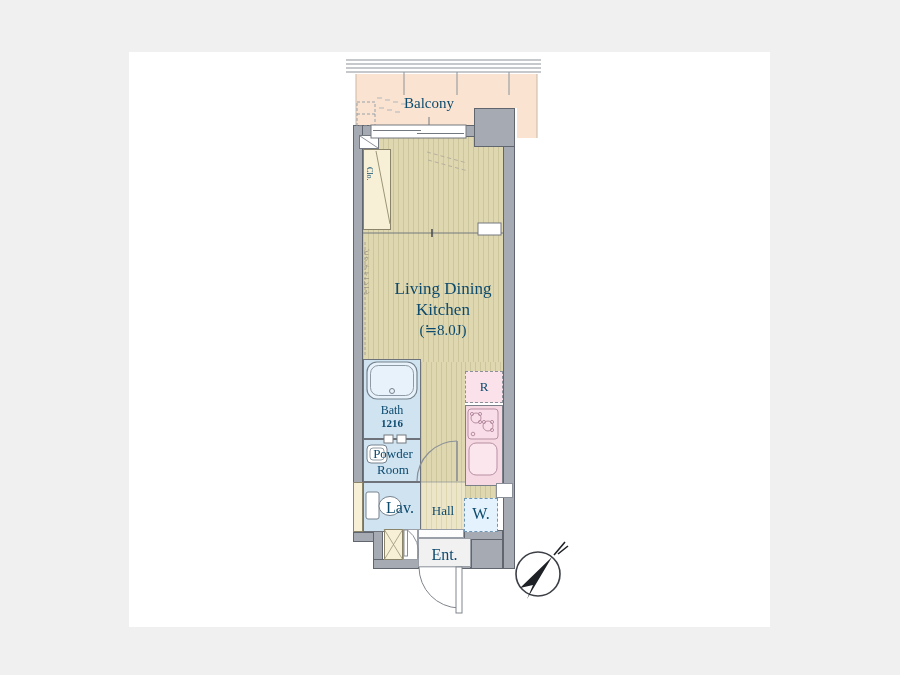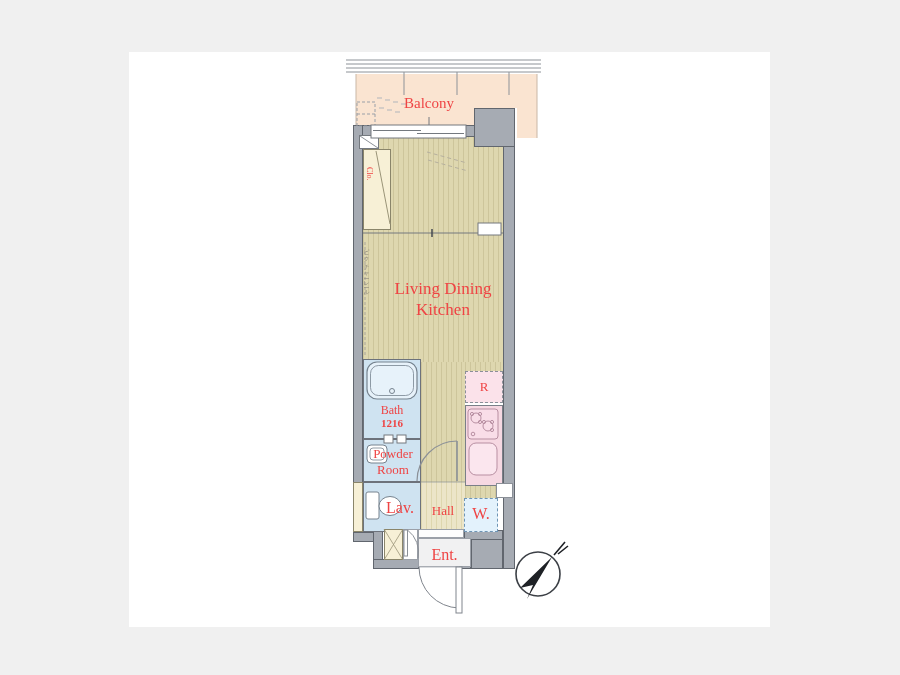--- a/index.html
+++ b/index.html
@@ -6,21 +6,21 @@
   .stage{position:relative;width:900px;height:675px;background:#f0f0f0;overflow:hidden;
          font-family:"Liberation Serif","DejaVu Serif",serif;}
   .canvas{position:absolute;left:129px;top:52px;width:641px;height:575px;background:#ffffff;}
   .abs{position:absolute;box-sizing:border-box;}
   .wall{background:#a6abb3;border:1px solid #61666e;}
   .floor{background-image:repeating-linear-gradient(90deg,#cdc59b 0px,#cdc59b 1px,#ded7af 1px,#ded7af 5px);}
   .floor-hall{background-image:repeating-linear-gradient(90deg,#ded6ae 0px,#ded6ae 1px,#ece5c8 1px,#ece5c8 5px);}
   .balcony{background:#fae4d1;}
   .wet{background:#cfe3f1;border:1px solid #6d727b;}
   .cream{background:#f7f0d6;border:1px solid #8a856a;}
-  .label{position:absolute;color:#ef4444;text-align:center;line-height:1.25;white-space:nowrap;}
+  .label{position:absolute;color:#0c4a6e;text-align:center;line-height:1.25;white-space:nowrap;}
   .vtext{writing-mode:vertical-rl;}
   .upright{writing-mode:vertical-rl;text-orientation:upright;}
   svg{position:absolute;left:0;top:0;pointer-events:none;}
 </style>
 </head>
 <body>
 
 <div class="stage">
   <div class="canvas">
 
@@ -176,20 +176,21 @@
         <circle cx="409" cy="522" r="22" fill="#ffffff" stroke="#3c4046" stroke-width="1.6"></circle>
         <path d="M423,505 L391,536 L404,533 L398,547 Z" fill="#1e2126"></path>
         <path d="M425,503 L436,490 M429,502 L439,494" stroke="#1e2126" stroke-width="1.6" fill="none"></path>
       </g>
     </svg>
 
     <div class="label" style="left:240px;top:42px;width:120px;font-size:15px;">Balcony</div>
     <div class="label" style="left:234px;top:226px;width:160px;font-size:17px;">
       <div>Living Dining</div>
       <div>Kitchen</div>
+      <div style="font-size:15px;">(≒8.0J)</div>
     </div>
     <div class="label vtext" style="left:235px;top:115px;font-size:8px;">Clo.</div>
     <div class="label upright" style="left:233px;top:192px;font-size:6px;letter-spacing:1px;color:#8d887c;">ピクチャーレール</div>
     <div class="label" style="left:234px;top:352px;width:58px;font-size:12px;line-height:1.1;">
       <div>Bath</div>
       <div style="font-size:11px;font-weight:bold;">1216</div>
     </div>
     <div class="label" style="left:236px;top:394px;width:56px;font-size:13px;line-height:1.2;">
       <div>Powder</div>
       <div>Room</div>

